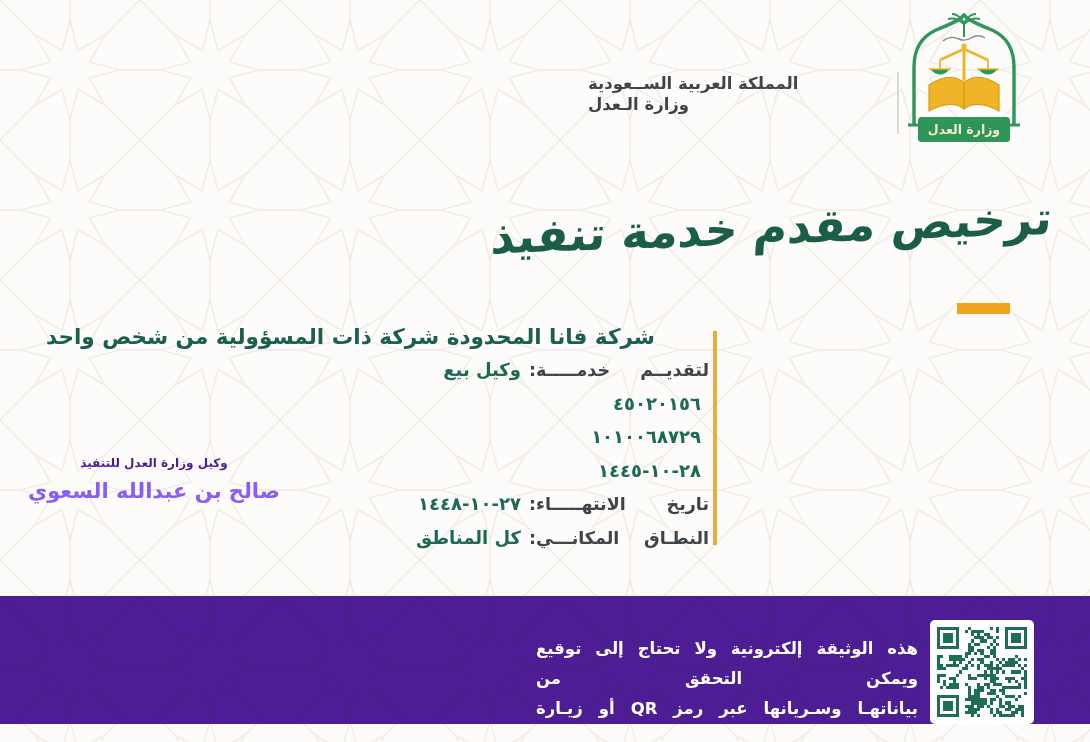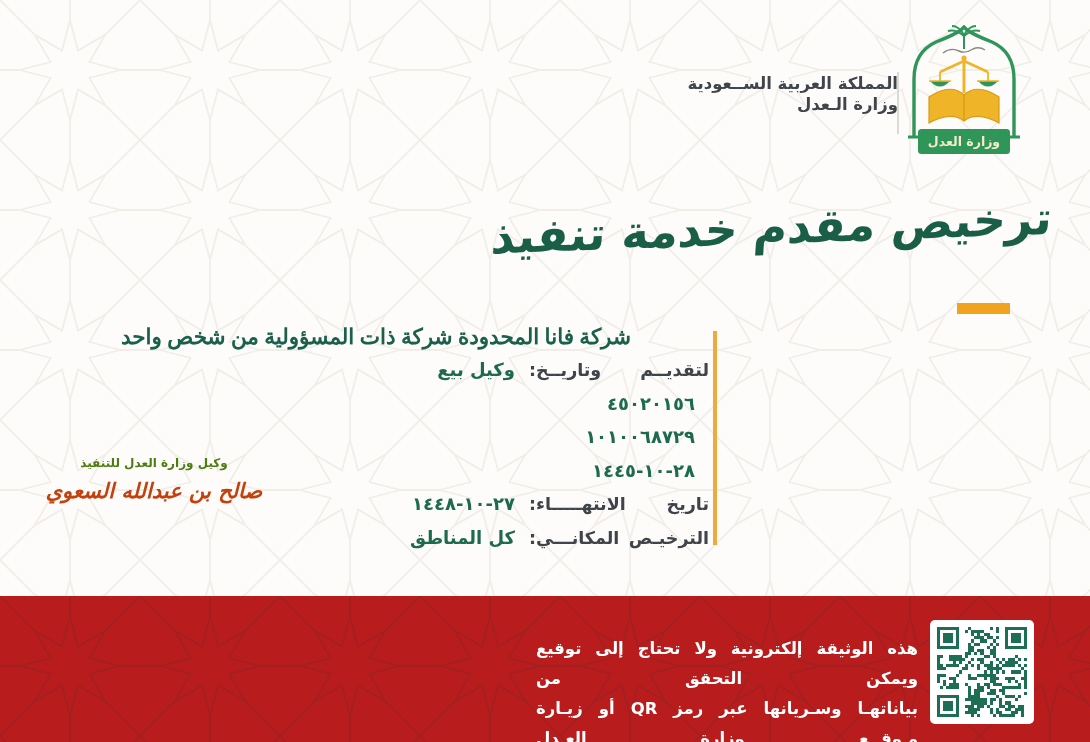--- a/index.html
+++ b/index.html
@@ -1,57 +1,57 @@
 <!DOCTYPE html>
 <html lang="ar"><head>
 <meta charset="utf-8">
 <style>
   * { margin:0; padding:0; box-sizing:border-box; }
   body { font-family:"DejaVu Sans", sans-serif; background:#e8e8e8; }
   .page{ position:relative; width:1090px; height:742px; background:#FDFCFA; overflow:hidden; }
   .bg-pattern{ position:absolute; inset:0; z-index:0; }
 
   
-  .logo-box{ position:absolute; left:905px; top:25px; width:118px; height:138px; z-index:2; }
+  .logo-box{ position:absolute; left:905px; top:13px; width:118px; height:138px; z-index:2; }
   .header-sep{ position:absolute; left:897px; top:72px; width:2px; height:62px; background:#DCDAD5; z-index:2; }
-  .header-text{ position:absolute; right:192px; top:74px; width:300px; direction:rtl; text-align:right; z-index:2; }
+  .header-text{ position:absolute; right:202px; top:74px; width:300px; direction:rtl; text-align:left; z-index:2; }
   .header-text .country{ font-size:16.5px; font-weight:bold; color:#3F454A; letter-spacing:.2px; }
   .header-text .ministry{ font-size:16.5px; font-weight:bold; color:#3F454A; margin-top:2px; }
 
   
   .callig{ position:absolute; right:38px; top:176px; width:470px; height:110px; z-index:2;
            direction:rtl; text-align:center; white-space:nowrap;
            font-size:46px; font-weight:bold; color:#1B5E48; line-height:100px;
            transform:rotate(-2deg) skewX(-6deg); }
   .orange-dash{ position:absolute; left:957px; top:303px; width:53px; height:11px; background:#EFA31F; z-index:2; }
 
   
   .decree{ position:absolute; left:761px; top:327px; width:299px; z-index:2;
            direction:rtl; text-align:justify; text-align-last:right;
            font-size:16.5px; font-weight:bold; color:#3D4247; line-height:28.4px; }
 
   .gold-line{ position:absolute; left:713px; top:331px; width:3.5px; height:214px; background:#ECAB3F; z-index:2; }
 
   
   .company{ position:absolute; right:384px; top:324px; width:660px; z-index:2;
-            direction:rtl; text-align:center; font-size:21.5px; font-weight:bold; color:#1A604B;font-family:Liberation Serif, serif; }
+            direction:rtl; text-align:left; font-size:21.5px; font-weight:bold; color:#1A604B; }
   .fields{ position:absolute; right:381px; top:359px; width:580px; direction:rtl; z-index:2; }
   .frow{ display:flex; align-items:baseline; margin-bottom:11.5px; }
   .flabel{ width:180px; font-size:17.5px; font-weight:bold; color:#3E4449; line-height:22px;
            text-align:justify; text-align-last:justify; }
-  .fvalue{ margin-right:14px; direction:ltr; unicode-bidi:isolate;
+  .fvalue{ margin-right:8px; direction:ltr; unicode-bidi:isolate;
            font-size:18px; font-weight:bold; color:#1D6A50; line-height:22px; }
 
   
   .signature{ position:absolute; left:22px; top:456px; width:264px; text-align:center; direction:rtl; z-index:2; }
-  .sig-title{ font-size:12px; font-weight:bold; color:#4d7c0f; }
-  .sig-name{ margin-top:9px; font-size:21px; font-weight:bold; color:#c2410c;font-style:italic; }
+  .sig-title{ font-size:12px; font-weight:bold; color:#4c1d95; }
+  .sig-name{ margin-top:9px; font-size:21px; font-weight:bold; color:#8b5cf6; }
 
   
-  .footer{ position:absolute; left:0; top:596px; width:1090px; height:146px; background:#b91c1c; z-index:3; overflow:hidden; }
+  .footer{ position:absolute; left:0; top:596px; width:1090px; height:128px; background:#4c1d95; z-index:3; overflow:hidden; }
   .footer .bg-pattern{ z-index:0; }
   .footer-text{ position:absolute; right:172px; top:38px; width:382px; z-index:2;
                 direction:rtl; text-align:justify; text-align-last:justify;
                 font-size:16.5px; font-weight:bold; color:#FFFFFF; line-height:30px; }
   .qr-box{ position:absolute; right:56px; top:24px; width:104px; height:104px; z-index:2;
            background:#FFFFFF; border-radius:5px; padding:7px; }
   .qr-box svg{ width:100%; height:100%; display:block; }
 </style>
 </head>
 <body>
@@ -114,38 +114,38 @@
   <div class="callig">ترخيص مقدم خدمة تنفيذ</div>
   <div class="orange-dash"></div>
 
 
   <div class="gold-line"></div>
 
   <div class="company">شركة فانا المحدودة شركة ذات المسؤولية من شخص واحد</div>
 
   <div class="fields">
     <div class="frow">
-      <div class="flabel">لتقديــم وتاريــخ:</div>
+      <div class="flabel">لتقديــم خدمـــــة:</div>
       <div class="fvalue">وكيل بيع</div>
     </div>
     <div class="frow">
       <div class="fvalue">٤٥٠٢٠١٥٦</div>
     </div>
     <div class="frow">
       <div class="fvalue">١٠١٠٠٦٨٧٢٩</div>
     </div>
     <div class="frow">
       <div class="fvalue">٢٨-١٠-١٤٤٥</div>
     </div>
     <div class="frow">
       <div class="flabel">تاريخ الانتهـــــاء:</div>
       <div class="fvalue">٢٧-١٠-١٤٤٨</div>
     </div>
     <div class="frow">
-      <div class="flabel">الترخيـص المكانـــي:</div>
+      <div class="flabel">النطـاق المكانـــي:</div>
       <div class="fvalue">كل المناطق</div>
     </div>
   </div>
 
   <div class="signature">
     <div class="sig-title">وكيل وزارة العدل للتنفيذ</div>
     <div class="sig-name">صالح بن عبدالله السعوي</div>
   </div>
 
   <div class="footer">

